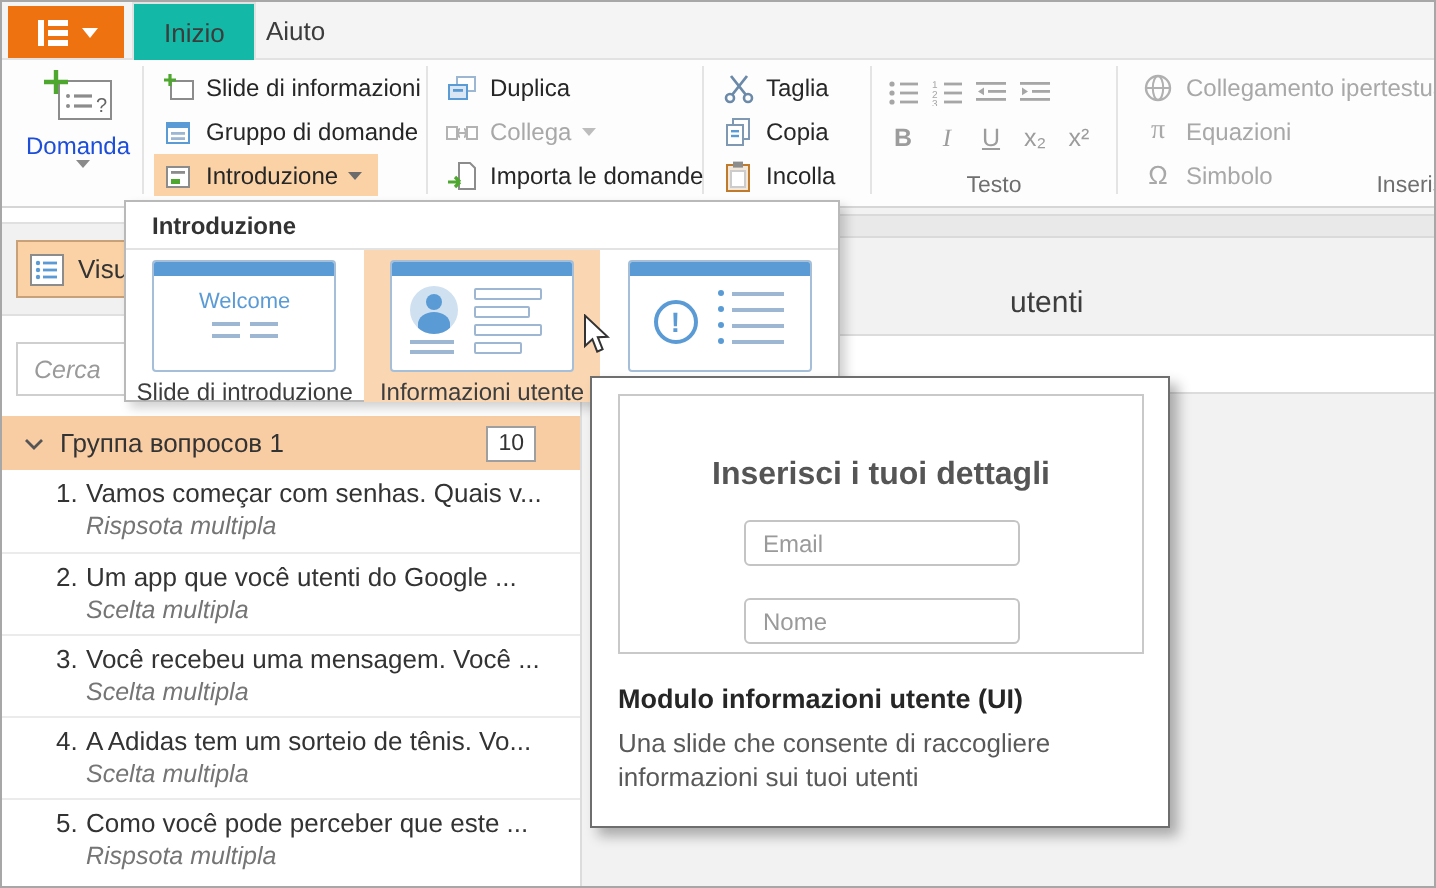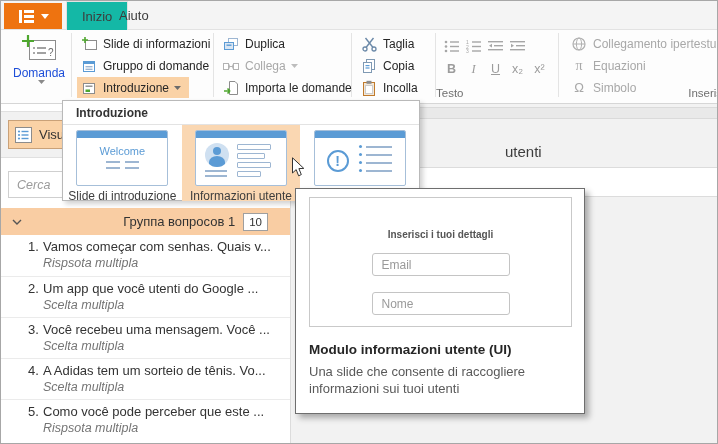--- a/index.html
+++ b/index.html
@@ -7,21 +7,21 @@
          background:#fff; font-family:"Liberation Sans",sans-serif; box-sizing:border-box; overflow:hidden; }
 
   
   #tabbar { position:absolute; left:0; top:0; width:100%; height:29px; background:#f4f4f4;
             border-bottom:1px solid #e2e2e2; box-sizing:border-box; }
   .appbtn { position:absolute; left:3px; top:2px; width:58px; height:26px; background:#ee7310;
             display:flex; align-items:center; justify-content:center; gap:7px; cursor:default; }
   .tab { position:absolute; top:0; height:29px; line-height:29px; padding:0 15px; font-size:13px;
          color:#3c3c3c; box-sizing:border-box; }
   .tab.active { left:65px; background:#14b8a6; border:1px solid #e2e2e2; border-bottom:none; }
-  .tab.inactive { left:103px; }
+  .tab.inactive { left:117px; }
 
   
   #ribbon { position:absolute; left:0; top:29px; width:100%; height:74px; background:#fdfdfd;
             border-bottom:1px solid #d6d6d6; box-sizing:border-box; display:flex; padding-left:6px; }
   .vdiv { width:1px; background:#e4e4e4; height:64px; margin-top:3px; flex:none; }
   .rgroup { position:relative; flex:none; }
   .rg-big { width:64px; display:flex; flex-direction:column; align-items:center; padding-top:3px; }
   .rg-big .bb-label { font-size:12px; color:#1d4ed8; margin-top:3px; }
   .rg-stack { display:flex; flex-direction:column; padding:3px 0 0 5px; }
   .rbtn { display:flex; align-items:center; height:21px; padding:0 8px 0 3px; font-size:12px;
@@ -31,39 +31,39 @@
   .rbtn.disabled { color:#a8a8a8; }
   .caret { margin-left:5px; display:inline-flex; }
   .g2 { width:136px; } .g3 { width:132px; } .g4 { width:78px; }
   .g-testo { width:118px; padding:2px 0 0 4px; }
   .trow { display:flex; gap:3px; padding-left:2px; margin-top:5px; }
   .tic { width:19px; height:17px; display:flex; align-items:flex-end; justify-content:center;
          color:#9c9c9c; font-size:12.5px; line-height:1; padding-bottom:1px; box-sizing:border-box; }
   .tic.fb { font-weight:bold; }
   .tic.fi { font-style:italic; font-family:"Liberation Serif",serif; }
   .tic.fu { text-decoration:underline; }
-  .glabel { position:absolute; bottom:4px; left:0; right:0; text-align:left; font-size:11.5px; color:#6f6f6f; }
+  .glabel { position:absolute; bottom:4px; left:0; right:0; text-align:center; font-size:11.5px; color:#6f6f6f; }
   .glabel.right { text-align:right; padding-right:10px; }
   .g-ins { flex:1; display:flex; flex-direction:column; padding:3px 0 0 8px; }
 
   
   #sidebar { position:absolute; left:0; top:103px; width:290px; height:340px; background:#fff;
              border-right:1px solid #dcdcdc; box-sizing:border-box; }
   .sb-toolbar { margin-top:7px; height:47px; background:#f1f1f1; border-top:1px solid #e0e0e0;
                 border-bottom:1px solid #e0e0e0; position:relative; box-sizing:border-box; }
   .viewbtn { position:absolute; left:7px; top:8px; width:118px; height:29px; background:#fad2a6;
              border:1px solid #c9a178; display:flex; align-items:center; padding-left:6px; gap:7px;
              font-size:13px; color:#333; box-sizing:border-box; }
   .sb-search { position:relative; height:50px; }
   .search-input { position:absolute; left:7px; top:13px; width:272px; height:27px;
                   border:1px solid #cfcfcf; font-size:12.5px; color:#555; padding:0 8px;
                   box-sizing:border-box; font-family:inherit; outline:none; background:#fff; }
   .search-input::placeholder { color:#9a9a9a; font-style:italic; }
   .sb-group { height:27px; background:#f9cda3; display:flex; align-items:center;
-              padding:0 0 0 11px; gap:8px; font-size:13px; color:#333;text-align:right; }
+              padding:0 0 0 11px; gap:8px; font-size:13px; color:#333; }
   .sb-group .gtitle { flex:1; }
   .badge { background:#fff; border:1px solid #9f9f9f; font-size:11.5px; color:#333;
            padding:0 5px; height:16px; line-height:16px; margin-right:22px; }
   .q-item { height:41px; box-sizing:border-box; padding:4px 4px 0 27px; }
   .q-item + .q-item { border-top:1px solid #ebebeb; }
   .q-line1 { display:flex; font-size:13px; color:#333; gap:3px; white-space:nowrap; overflow:hidden; }
   .q-num { min-width:12px; flex:none; }
   .q-type { font-style:italic; font-size:12.5px; color:#757575; margin-left:15px; margin-top:2px; }
 
   
@@ -105,21 +105,21 @@
   .t3-list .li { display:flex; align-items:center; gap:4px; margin-bottom:5px; }
   .t3-list .dot { width:3px; height:3px; background:#5b9bd5; border-radius:50%; }
   .t3-list .ln { width:26px; height:0; border-top:2px solid #9db6d2; }
 
   
   #tooltip { position:absolute; left:294px; top:187px; width:290px; height:226px; background:#fff;
              border:1px solid #6e6e6e; box-shadow:4px 4px 6px rgba(0,0,0,0.3);
              box-sizing:border-box; z-index:20; }
   .tt-preview { position:absolute; left:13px; top:8px; width:263px; height:130px;
                 border:1px solid #c9c9c9; box-sizing:border-box; }
-  .tt-head { margin-top:31px; text-align:center; font-size:10px; font-weight:bold; color:#555; }
+  .tt-head { margin-top:31px; text-align:center; font-size:16px; font-weight:bold; color:#555; }
   .tt-input { display:block; width:138px; height:23px; margin:13px auto 0; border:1px solid #c4c4c4;
               border-radius:3px; font-size:12px; color:#777; padding:0 9px; box-sizing:border-box;
               font-family:inherit; outline:none; background:#fff; }
   .tt-input::placeholder { color:#9a9a9a; }
   .tt-input.first { margin-top:16px; }
   .tt-title { position:absolute; left:13px; top:153px; font-size:13.5px; font-weight:bold; color:#262626; }
   .tt-desc { position:absolute; left:13px; top:175px; width:248px; font-size:13px; color:#595959; line-height:1.28; }
 
   #cursor { position:absolute; left:290px; top:156px; z-index:30; }
 </style>

